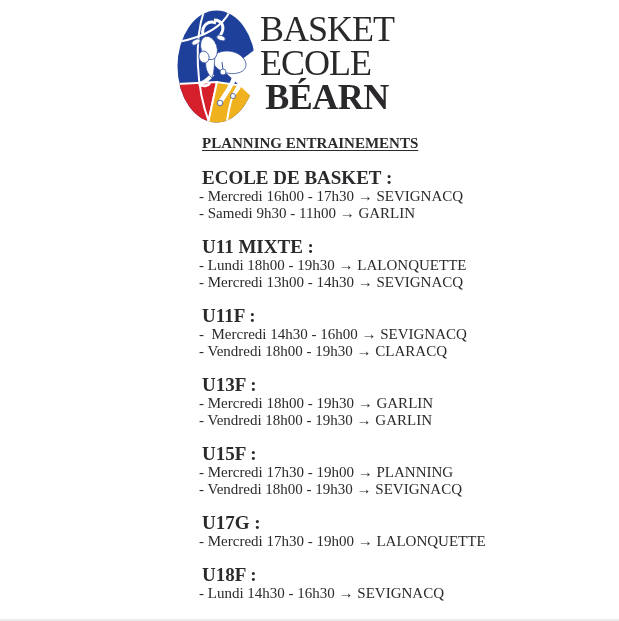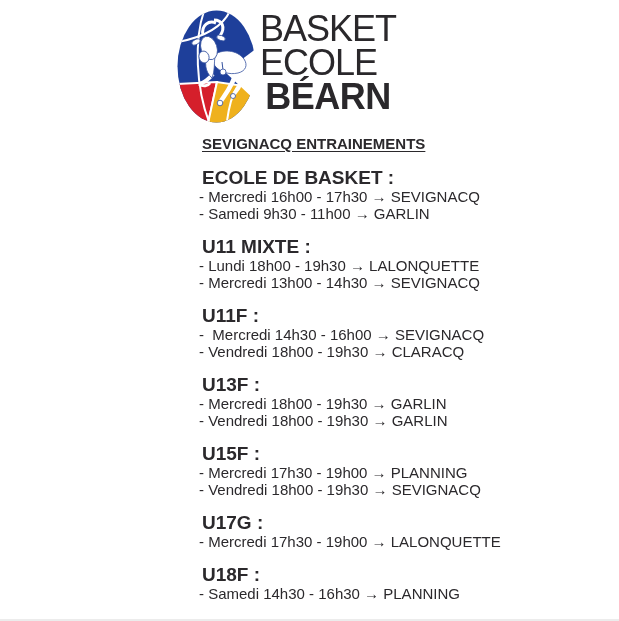--- a/index.html
+++ b/index.html
@@ -7,20 +7,21 @@
     width: 619px; height: 621px;
     background: #ffffff;
     font-family: "Liberation Sans", sans-serif;
     color: #2b292c;
     overflow: hidden;
   }
   .page {
     position: relative;
     width: 619px; height: 621px;
     background: #ffffff;
+    font-family: Liberation Serif, serif;
   }
 
   
   .logo {
     position: absolute;
     left: 177px; top: 10px;
     display: flex;
   }
   .emblem { width: 79px; height: 113px; display: block; }
   .wordmark {
@@ -135,21 +136,21 @@
     </svg>
 
     <div class="wordmark">
       <span class="line">BASKET</span>
       <span class="line">ECOLE</span>
       <span class="line bold">BÉARN</span>
     </div>
   </div>
 
   <div class="schedule">
-    <h1 class="doc-title">SEVIGNACQ ENTRAINEMENTS</h1>
+    <h1 class="doc-title">PLANNING ENTRAINEMENTS</h1>
 
     <div class="section">
       <div class="section-heading">ECOLE DE BASKET :</div>
       <div class="item">- Mercredi 16h00 - 17h30 → SEVIGNACQ</div>
       <div class="item">- Samedi 9h30 - 11h00 → GARLIN</div>
     </div>
 
     <div class="section">
       <div class="section-heading">U11 MIXTE :</div>
       <div class="item">- Lundi 18h00 - 19h30 → LALONQUETTE</div>
@@ -174,18 +175,18 @@
       <div class="item">- Vendredi 18h00 - 19h30 → SEVIGNACQ</div>
     </div>
 
     <div class="section">
       <div class="section-heading">U17G :</div>
       <div class="item">- Mercredi 17h30 - 19h00 → LALONQUETTE</div>
     </div>
 
     <div class="section">
       <div class="section-heading">U18F :</div>
-      <div class="item">- Samedi 14h30 - 16h30 → PLANNING</div>
+      <div class="item">- Lundi 14h30 - 16h30 → SEVIGNACQ</div>
     </div>
   </div>
 
   <div class="bottom-edge"></div>
 </div>
 
 </body></html>

